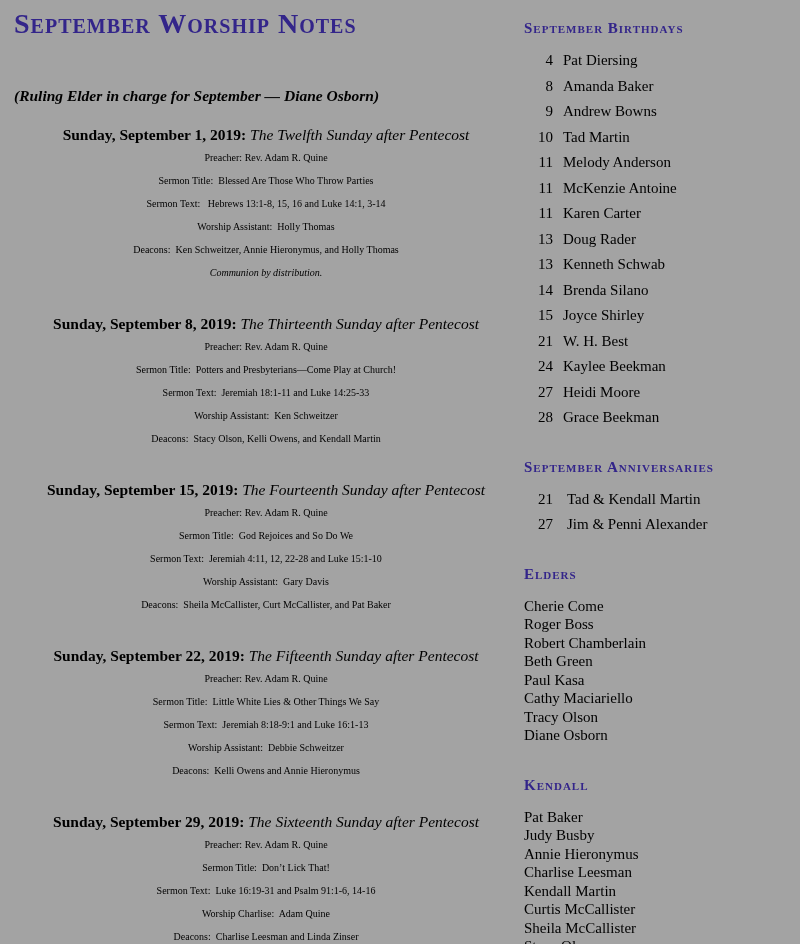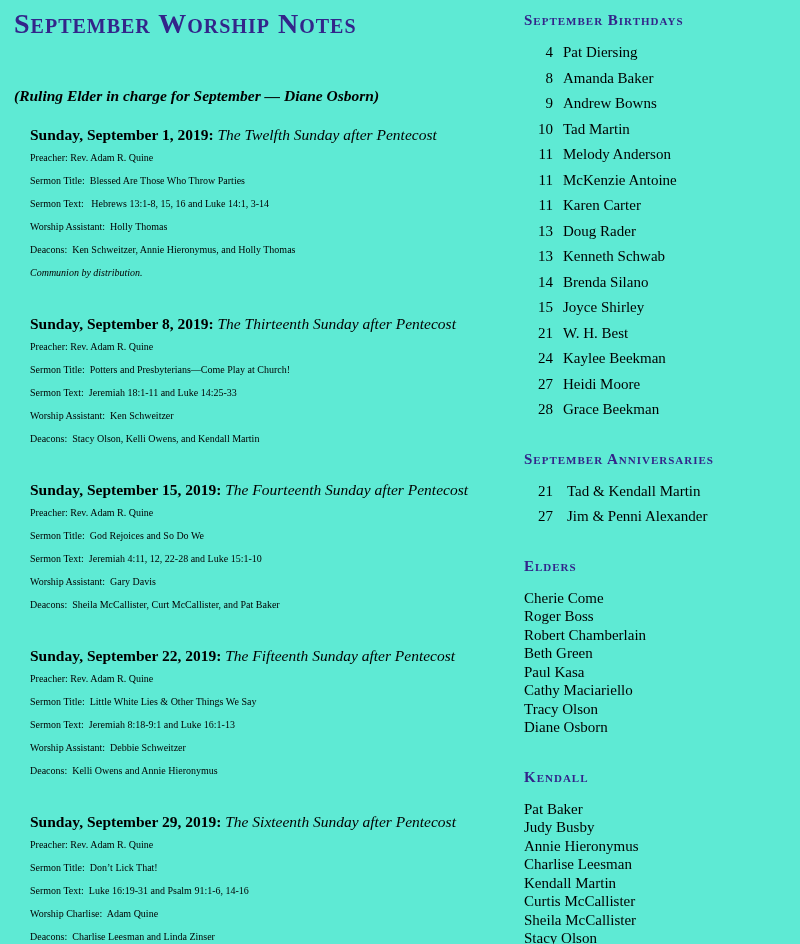--- a/index.html
+++ b/index.html
@@ -3,42 +3,42 @@
 <meta charset="utf-8">
 <style>
   * { box-sizing: border-box; }
   html, body { margin: 0; padding: 0; background: #ffffff; }
   body { font-family: "Liberation Serif", serif; color: #000000; }
   .page {
     width: 800px; height: 944px;
     padding: 8px 14px 8px 14px;
     display: flex; gap: 12px;
     overflow: hidden;
-    background: #5eead4;
+    background: #a3a3a3;
   }
   .left-col { width: 498px; flex: 0 0 auto; }
   .right-col { flex: 1 1 auto; padding-top: 2px; }
 
   h1.page-title {
     margin: 0;
     font-size: 28px;
     line-height: 32px;
     font-weight: bold;
     font-variant: small-caps;
     letter-spacing: 1px;
     color: #33258a;
   }
   .subtitle {
     margin: 44px 0 0 0;
     font-size: 15.5px;
     line-height: 23px;
     font-weight: bold;
     font-style: italic;
   }
-  .service { margin: 28px 0 0 16px; }
+  .service { margin: 28px 0 0 6px; text-align: center; }
   .service:first-of-type { margin-top: 16px; }
   .service-head { margin: 0; font-size: 15.5px; line-height: 23px; }
   .service-date { font-weight: bold; }
   .service-sunday { font-style: italic; }
   .line {
     margin: 0;
     font-size: 10px;
     line-height: 23px;
     white-space: pre-wrap;
   }
@@ -46,21 +46,21 @@
 
   h2.side-heading {
     margin: 30px 0 0 0;
     font-size: 15px;
     line-height: 20px;
     font-weight: bold;
     font-variant: small-caps;
     letter-spacing: 1px;
     color: #33258a;
   }
-  h2.side-heading.first { margin-top: 0; }
+  h2.side-heading.first { margin-top: 8px; }
   .side-list { margin-top: 13px; }
   .num-row { margin: 7px; font-size: 15px; line-height: 18.5px; }
   .num-row .day {
     display: inline-block; width: 22px; text-align: right; margin-right: 10px;
   }
   .anniv .num-row .day { margin-right: 14px; }
   .name-row { margin: 0; font-size: 15px; line-height: 18.5px; }
 </style>
 </head>
 <body>

